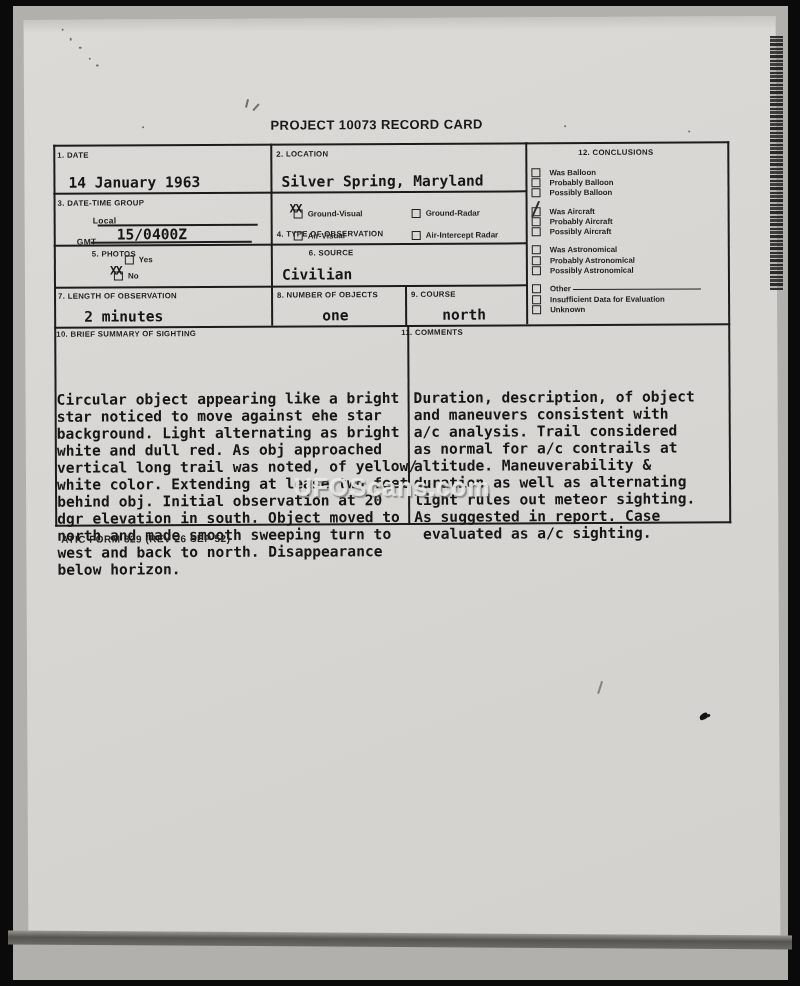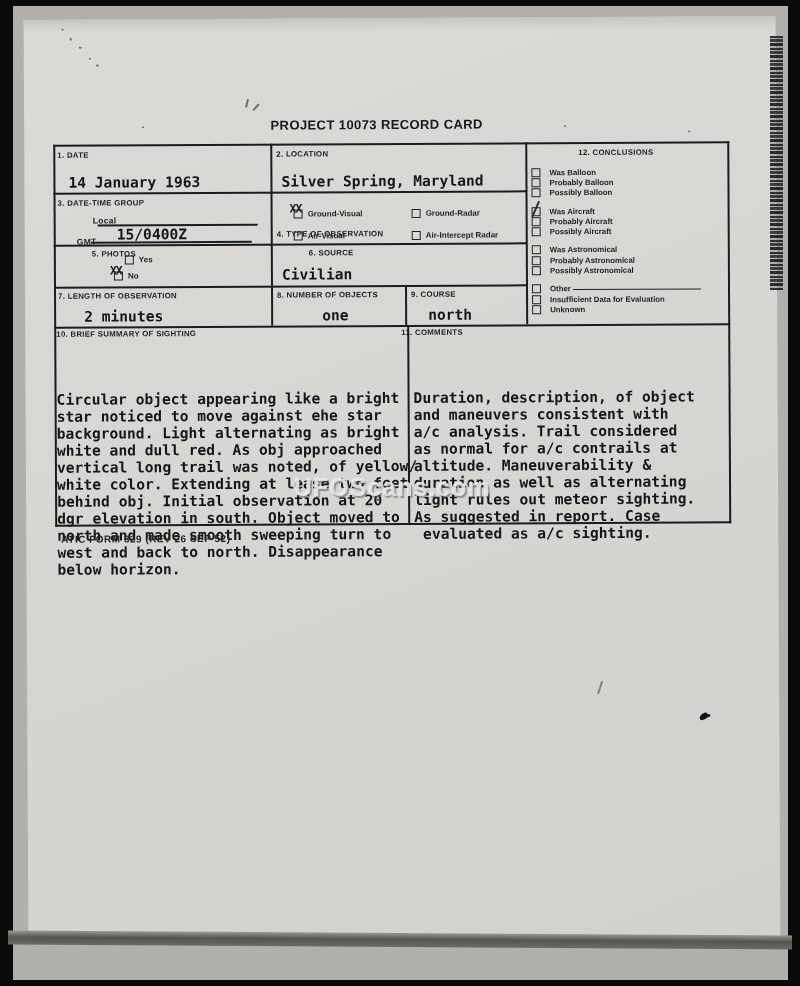--- a/index.html
+++ b/index.html
@@ -161,21 +161,21 @@
     </div>
 
   <span class="lbl" style="left:252px;top:230px;margin-left:32px;">6. SOURCE</span>
   <span class="typed" style="left:257px;top:248px;">Civilian</span>
 
   <span class="lbl" style="left:33px;top:272px;">7. LENGTH OF OBSERVATION</span>
   <span class="typed" style="left:59px;top:289px;">2 minutes</span>
   <span class="lbl" style="left:252px;top:272px;">8. NUMBER OF OBJECTS</span>
   <span class="typed" style="left:297px;top:289px;">one</span>
   <span class="lbl" style="left:386px;top:272px;">9. COURSE</span>
-  <span class="typed" style="left:403px;top:289px;">north</span>
+  <span class="typed" style="left:417px;top:289px;">north</span>
 
   <span class="lbl" style="left:31px;top:310px;">10. BRIEF SUMMARY OF SIGHTING</span>
   <div class="tlines" style="left:31px;top:320px;">
     
   <div class="tline">Circular object appearing like a bright</div><div class="tline">star noticed to move against ehe star</div><div class="tline">background. Light alternating as bright</div><div class="tline">white and dull red. As obj approached</div><div class="tline">vertical long trail was noted, of yellow/</div><div class="tline">white color. Extending at lease two feet</div><div class="tline">behind obj. Initial observation at 20</div><div class="tline">dgr elevation in south. Object moved to</div><div class="tline">north and made smooth sweeping turn to</div><div class="tline">west and back to north. Disappearance</div><div class="tline">below horizon.</div></div>
 
   <span class="lbl" style="left:376px;top:310px;">11. COMMENTS</span>
   <div class="tlines" style="left:388px;top:320px;">
     
   <div class="tline">Duration, description, of object</div><div class="tline">and maneuvers consistent with</div><div class="tline">a/c analysis. Trail considered</div><div class="tline">as normal for a/c contrails at</div><div class="tline">altitude. Maneuverability &amp;</div><div class="tline">duration as well as alternating</div><div class="tline">light rules out meteor sighting.</div><div class="tline">As suggested in report. Case</div><div class="tline"> evaluated as a/c sighting.</div></div>

